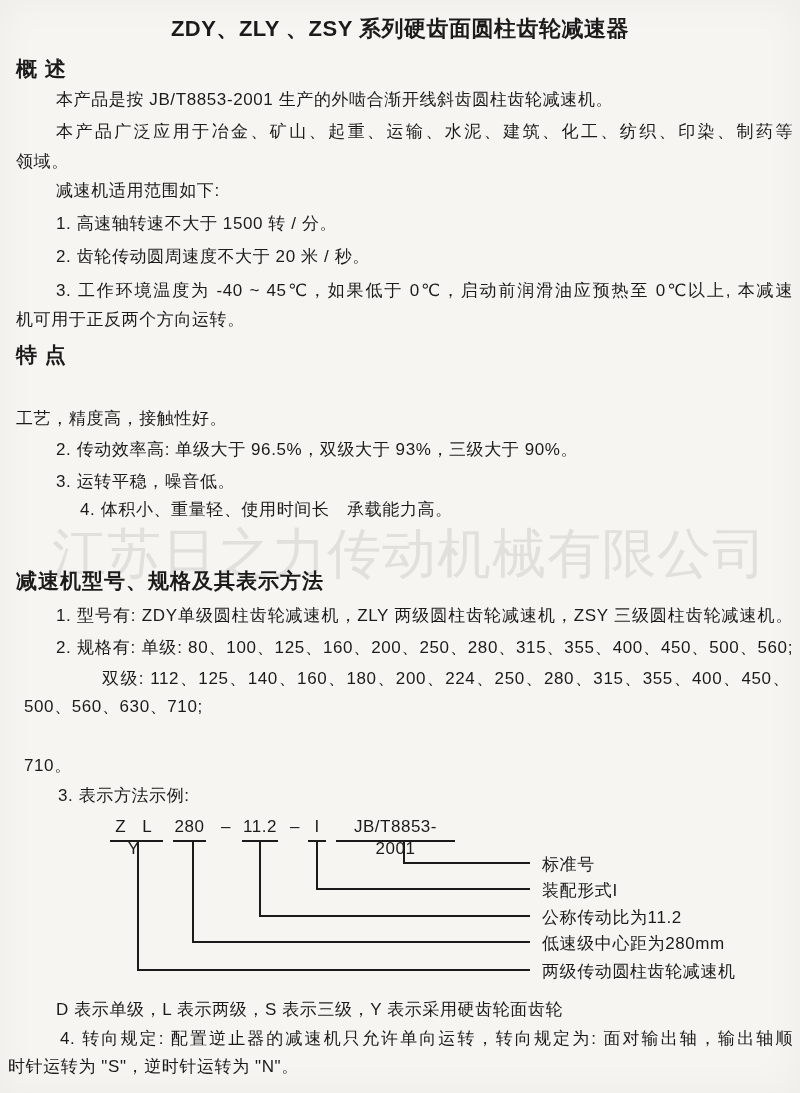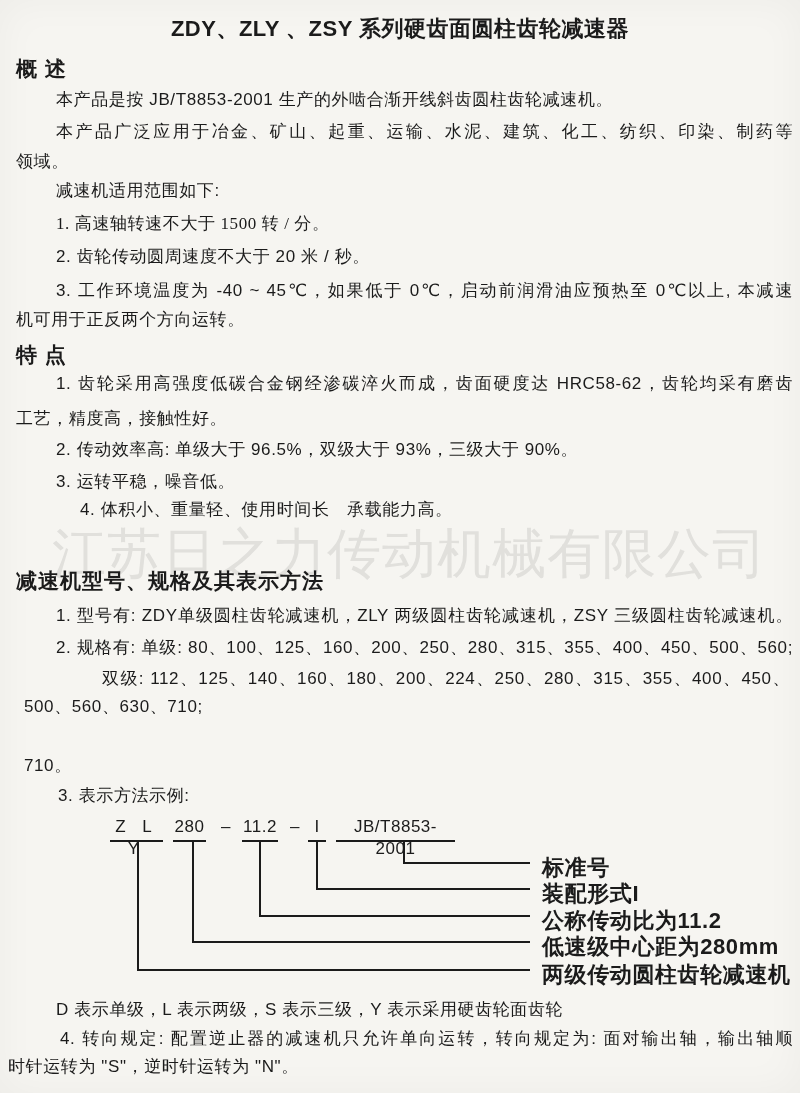--- a/index.html
+++ b/index.html
@@ -71,47 +71,45 @@
   }
   .vline, .hline {
     position: absolute;
     background: #1b1b1b;
   }
   .vline { width: 2px; }
   .hline { height: 2px; }
   .dlabel {
     position: absolute;
     left: 542px;
-    font-size: 22px;
+    font-size: 17px;
     letter-spacing: 0.6px;
     white-space: nowrap;
-    font-weight: bold;
   }
 </style>
 </head>
 <body>
 
 <div class="page">
 
   <div class="watermark">江苏日之力传动机械有限公司</div>
 
   <div class="line title" style="top:14px;">ZDY、ZLY 、ZSY 系列硬齿面圆柱齿轮减速器</div>
 
   <div class="line heading" style="top:55px;left:16px;">概 述</div>
   <div class="line" style="top:88px;left:56px;">本产品是按 JB/T8853-2001 生产的外啮合渐开线斜齿圆柱齿轮减速机。</div>
   <div class="line jf" style="top:120px;left:56px;width:737px;">本产品广泛应用于冶金、矿山、起重、运输、水泥、建筑、化工、纺织、印染、制药等</div>
   <div class="line" style="top:150px;left:16px;">领域。</div>
   <div class="line" style="top:179px;left:56px;">减速机适用范围如下:</div>
-  <div class="line" style="top:212px;left:56px;font-family:Liberation Serif, serif;">1. 高速轴转速不大于 1500 转 / 分。</div>
+  <div class="line" style="top:212px;left:56px;">1. 高速轴转速不大于 1500 转 / 分。</div>
   <div class="line" style="top:245px;left:56px;">2. 齿轮传动圆周速度不大于 20 米 / 秒。</div>
   <div class="line jf" style="top:279px;left:56px;width:737px;">3. 工作环境温度为 -40 ~ 45℃，如果低于 0℃，启动前润滑油应预热至 0℃以上, 本减速</div>
   <div class="line" style="top:308px;left:16px;">机可用于正反两个方向运转。</div>
 
   <div class="line heading" style="top:341px;left:16px;">特 点</div>
-  <div class="line jf" style="top:372px;left:56px;width:737px;">1. 齿轮采用高强度低碳合金钢经渗碳淬火而成，齿面硬度达 HRC58-62，齿轮均采有磨齿</div>
   <div class="line" style="top:407px;left:16px;">工艺，精度高，接触性好。</div>
   <div class="line" style="top:438px;left:56px;">2. 传动效率高: 单级大于 96.5%，双级大于 93%，三级大于 90%。</div>
   <div class="line" style="top:470px;left:56px;">3. 运转平稳，噪音低。</div>
   <div class="line" style="top:498px;left:56px;margin-left:24px;">4. 体积小、重量轻、使用时间长　承载能力高。</div>
 
   <div class="line heading" style="top:567px;left:16px;text-align:right;">减速机型号、规格及其表示方法</div>
   <div class="line jf" style="top:604px;left:56px;width:737px;">1. 型号有: ZDY单级圆柱齿轮减速机，ZLY 两级圆柱齿轮减速机，ZSY 三级圆柱齿轮减速机。</div>
   <div class="line jf" style="top:636px;left:56px;width:737px;">2. 规格有: 单级: 80、100、125、160、200、250、280、315、355、400、450、500、560;</div>
   <div class="line jf" style="top:667px;left:102px;width:688px;">双级: 112、125、140、160、180、200、224、250、280、315、355、400、450、</div>
   <div class="line" style="top:695px;left:24px;">500、560、630、710;</div>

